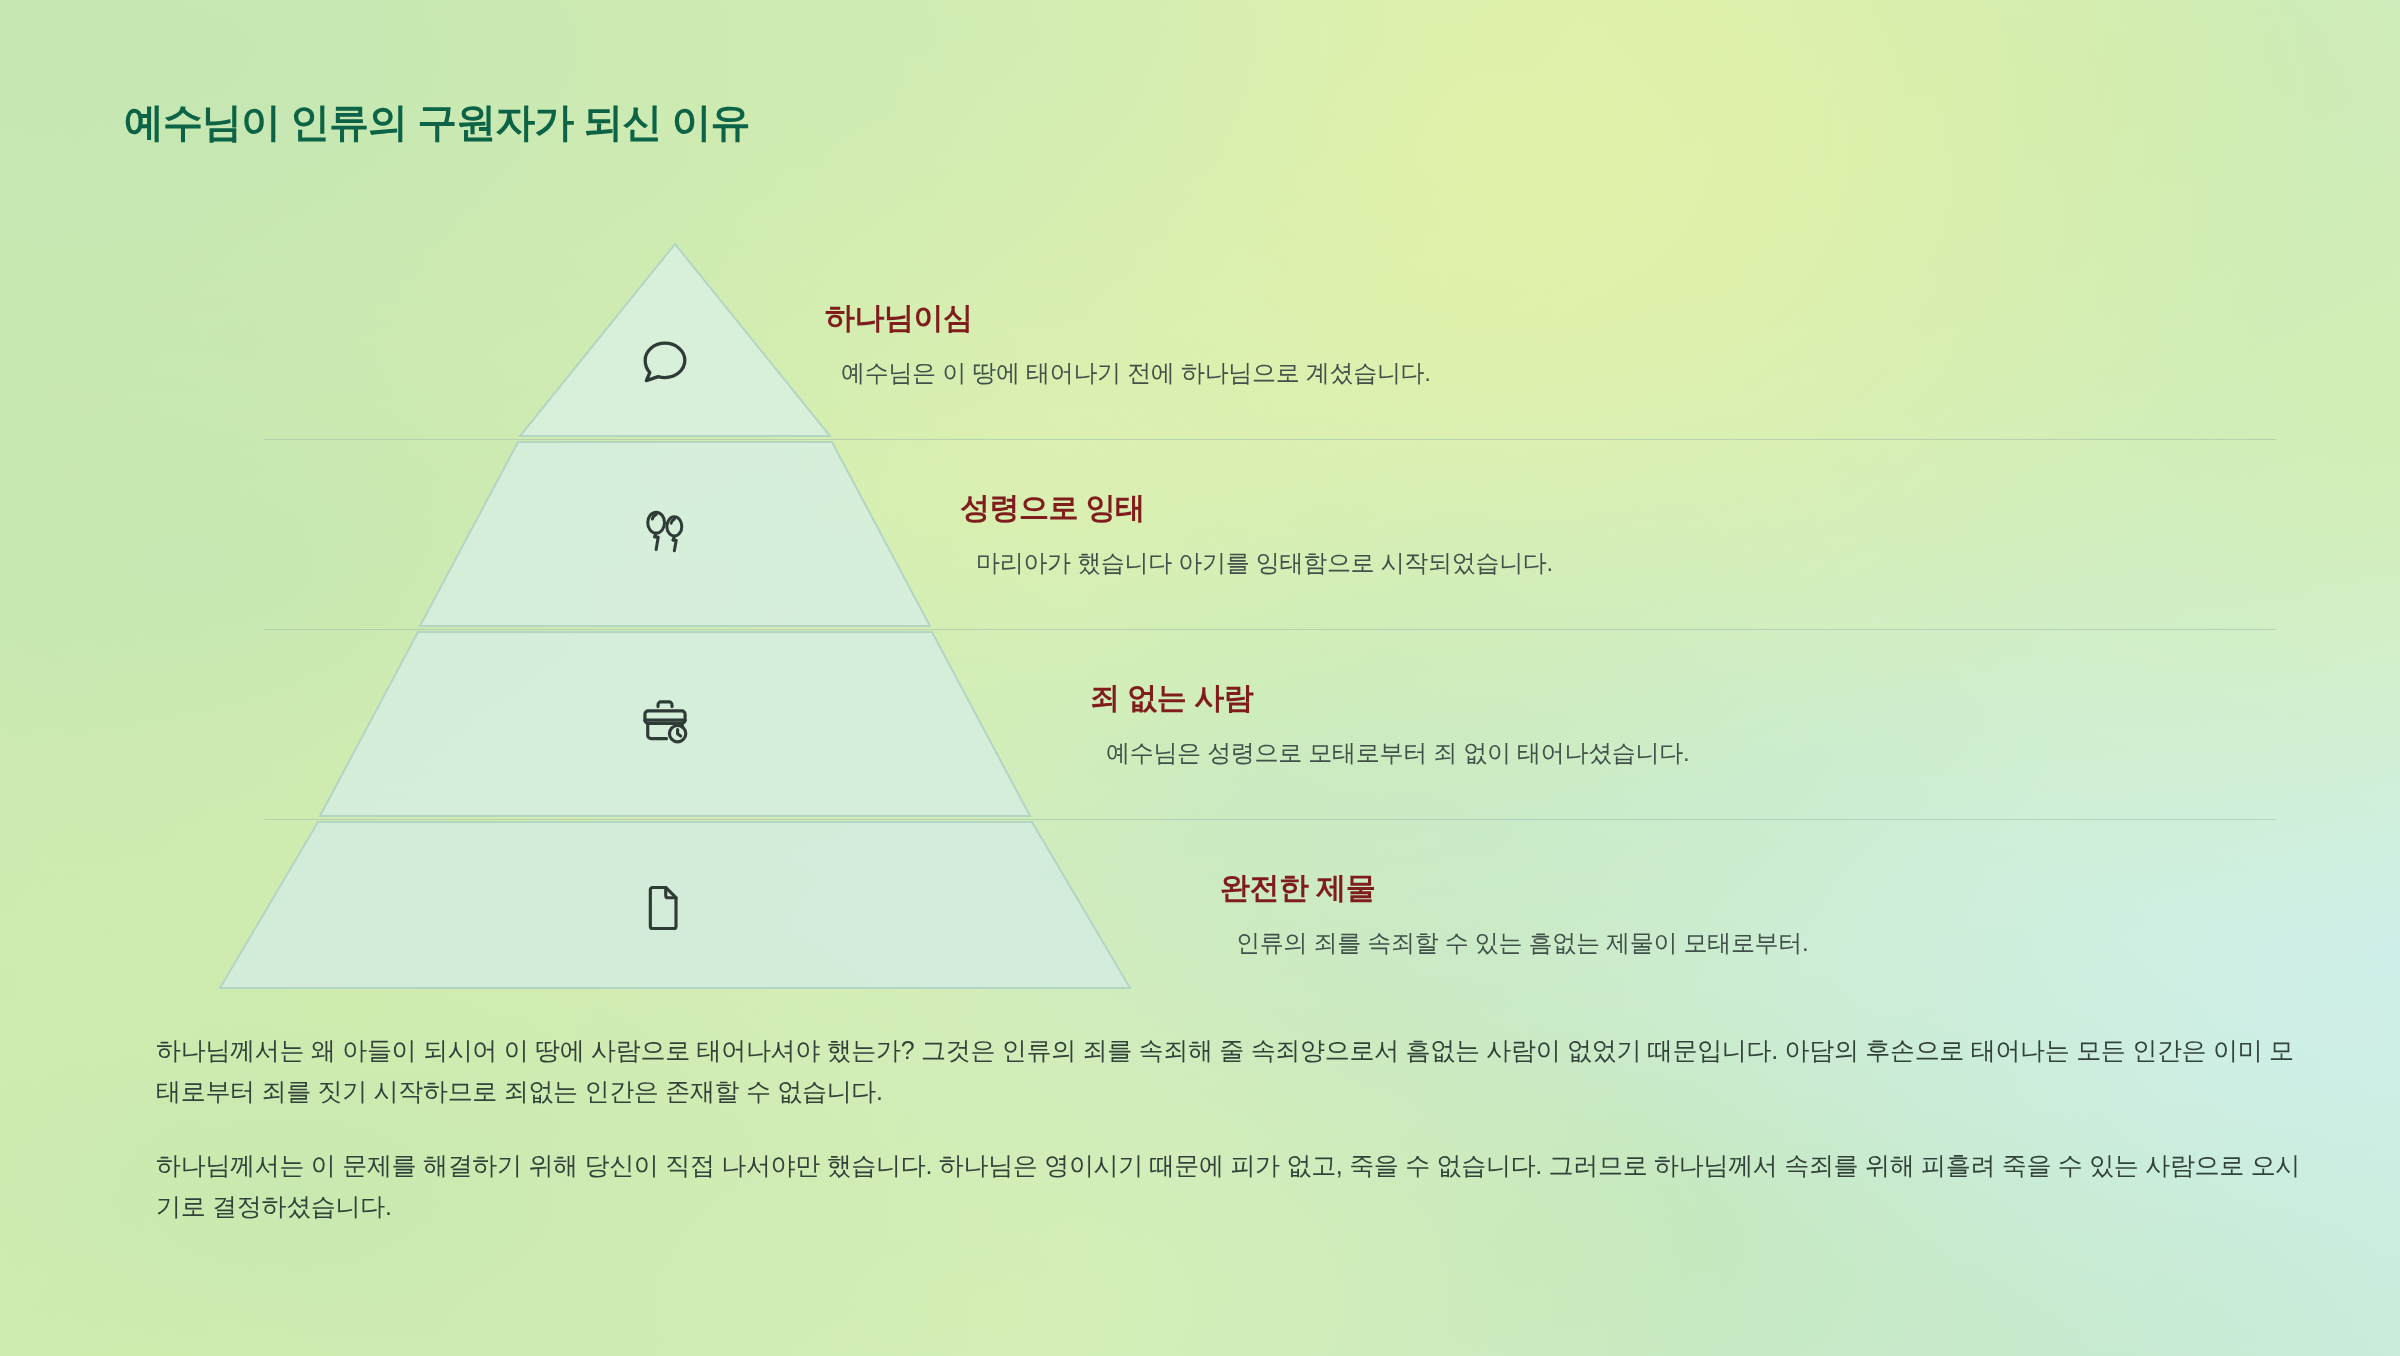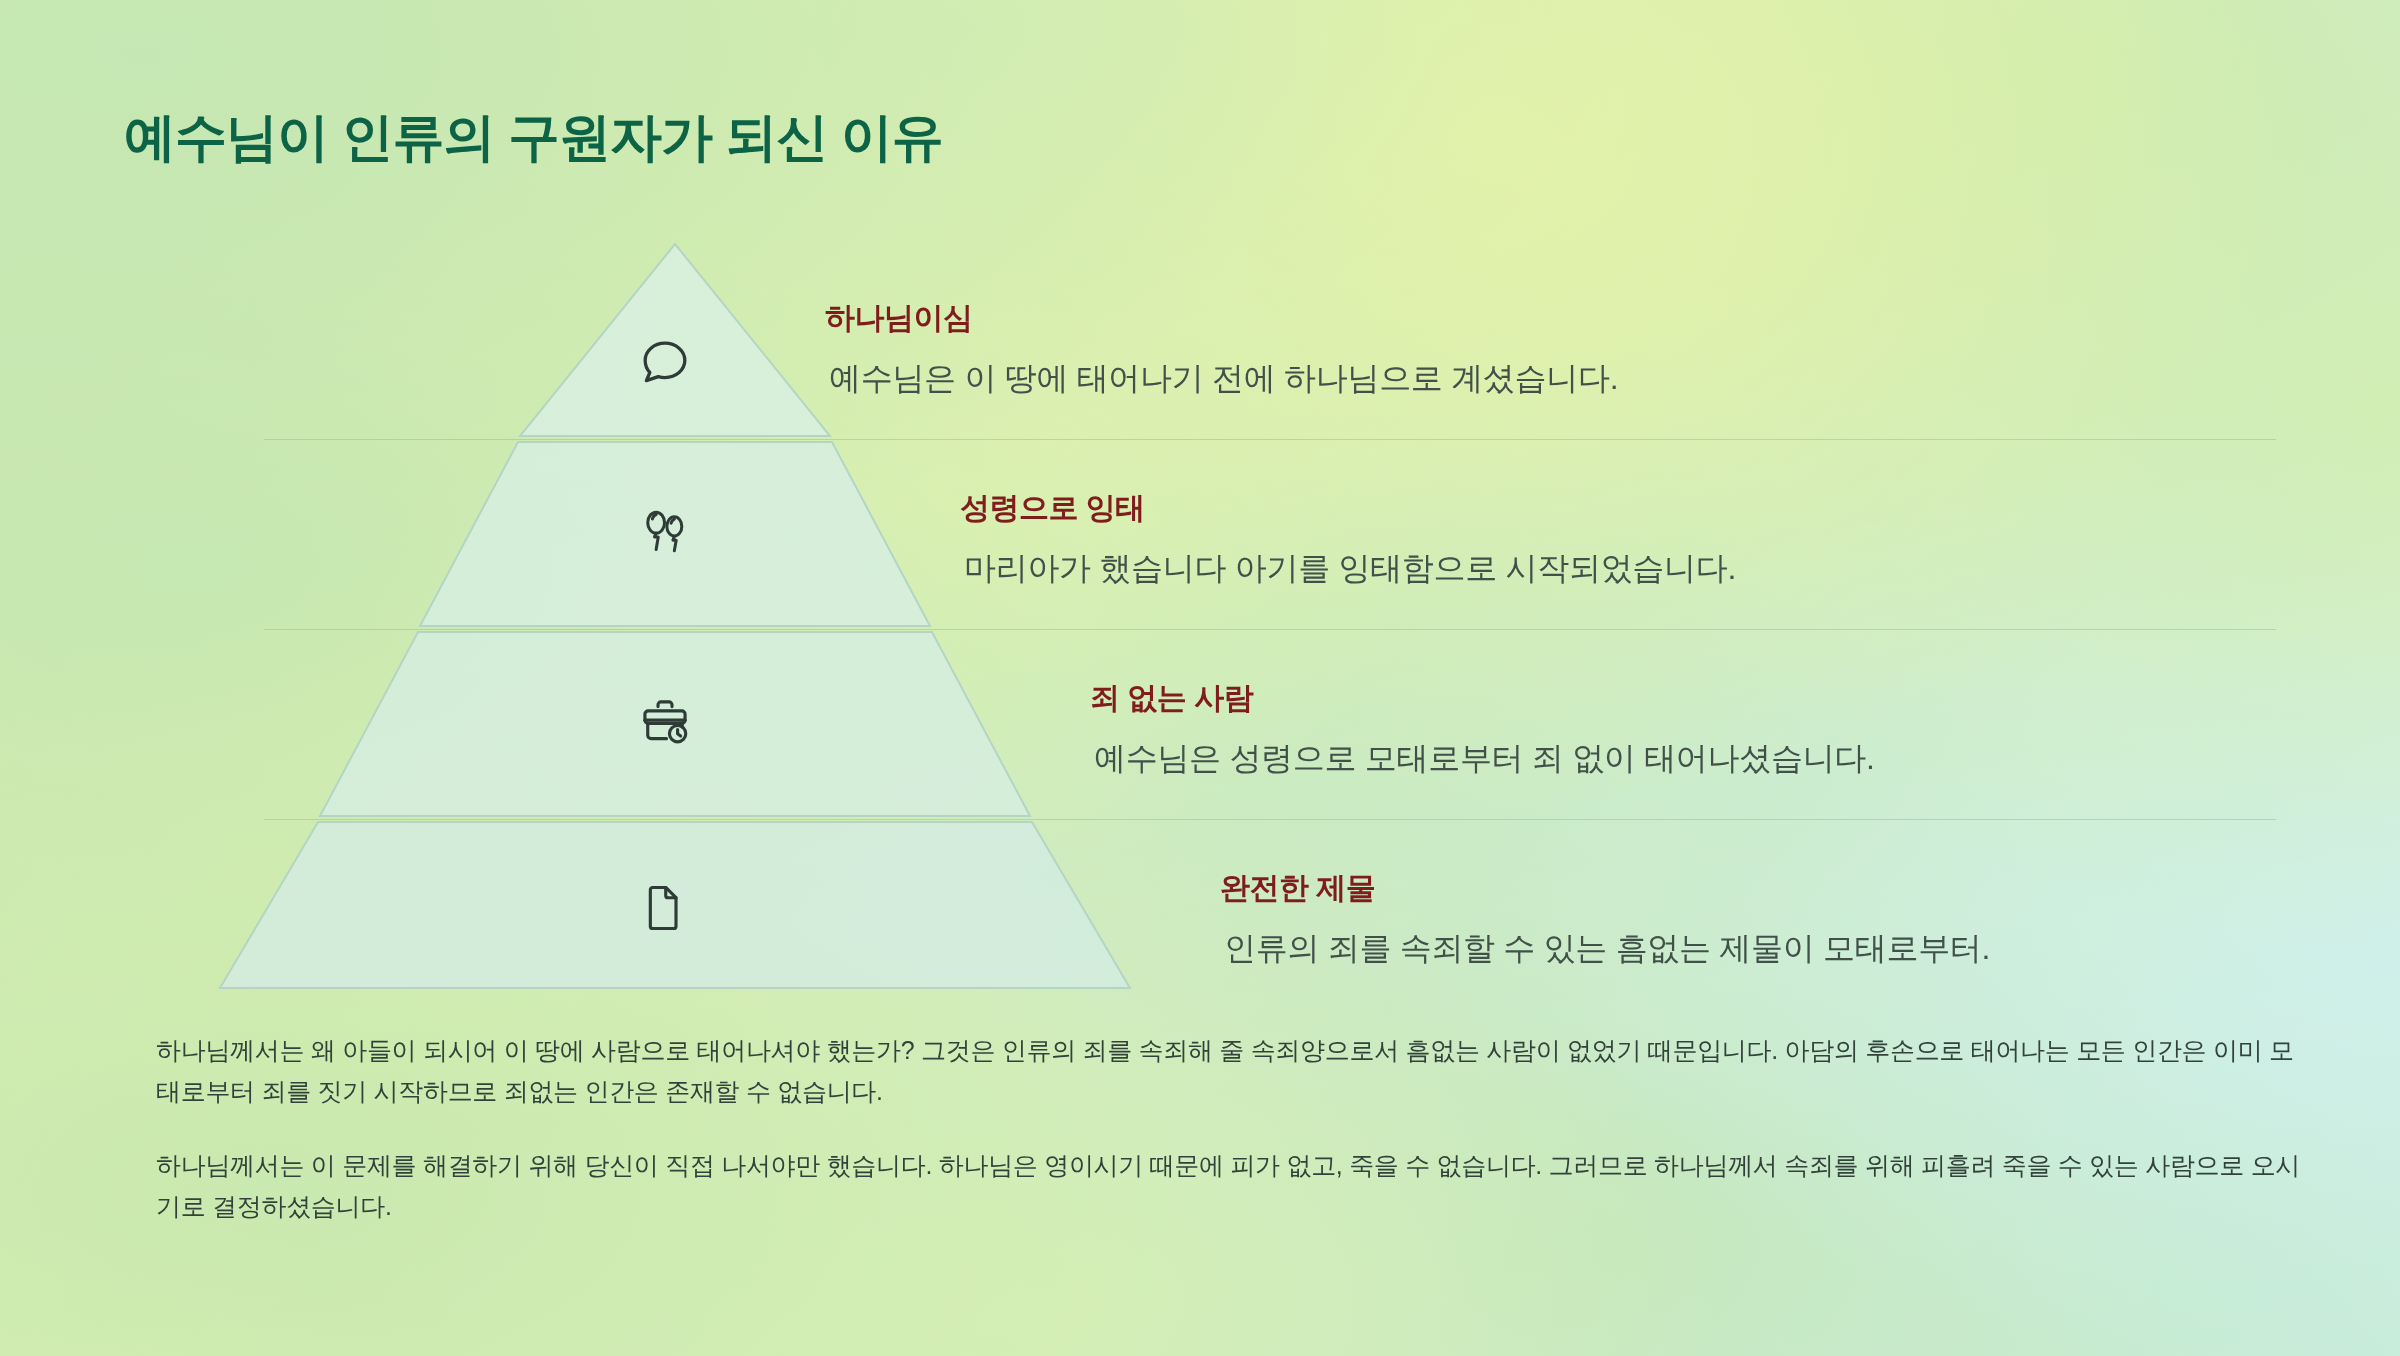--- a/index.html
+++ b/index.html
@@ -38,21 +38,21 @@
       linear-gradient(120deg, #cbe8b1 0%, #dcf0ae 30%, #cfeac8 62%, #d2f0e6 100%);
   }
 
   #root { position: absolute; inset: 0; }
 
   
   .page-title {
     position: absolute;
     left: 124px;
     top: 68px;
-    font-size: 52px;
+    font-size: 40px;
     font-weight: 700;
     letter-spacing: -1px;
     color: #0c6346;
     white-space: nowrap;
   }
 
   
   #pyramid-wrap {
     position: absolute;
     left: 0;
@@ -94,25 +94,25 @@
   .row-text { position: absolute; }
   .row-heading {
     font-size: 30px;
     font-weight: 700;
     color: #7f1d1d;
     letter-spacing: -0.5px;
     margin: 0 0 18px 0;
     white-space: nowrap;
   }
   .row-desc {
-    font-size: 32px;
+    font-size: 24px;
     font-weight: 400;
     color: #41514a;
     letter-spacing: -0.3px;
-    margin: 4px;
+    margin: 16px;
     white-space: nowrap;
   }
 
   
   #body-copy {
     position: absolute;
     left: 124px;
     top: 1030px;
     width: 2155px;
     margin-left: 32px;

